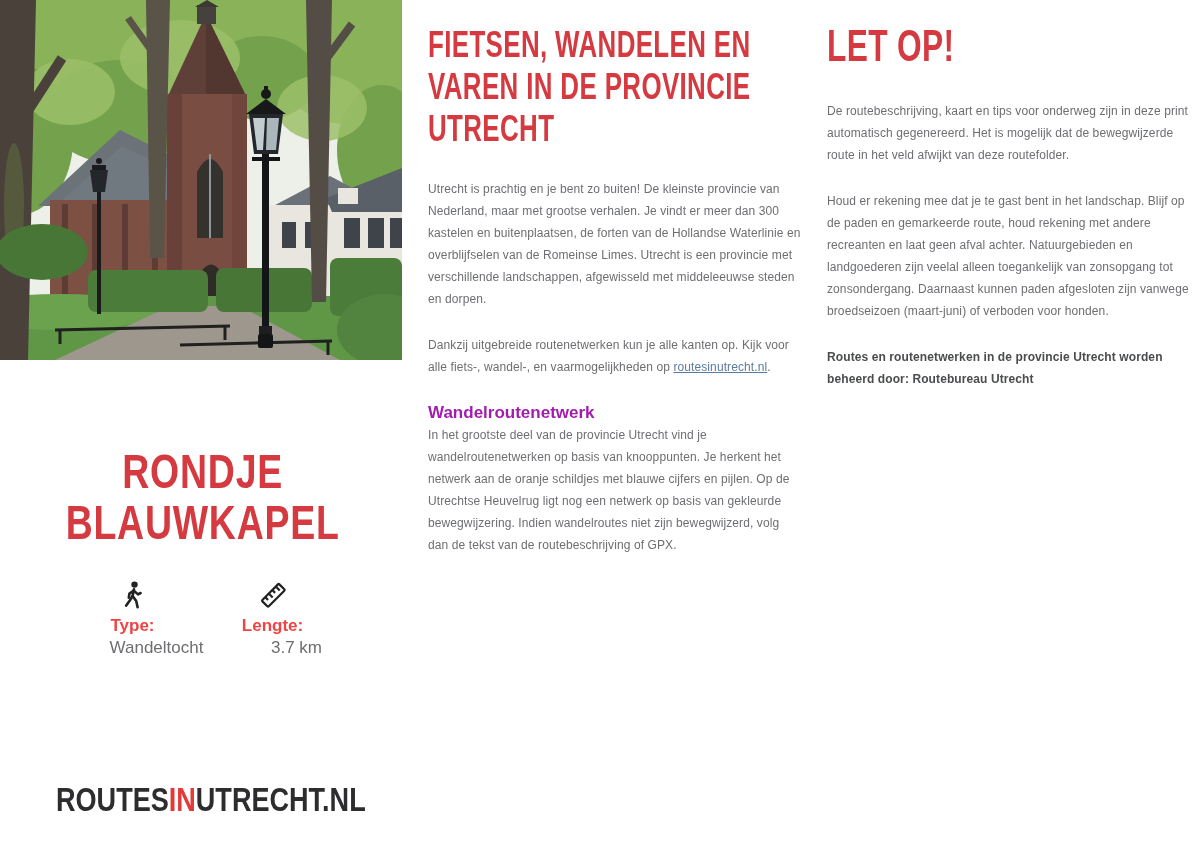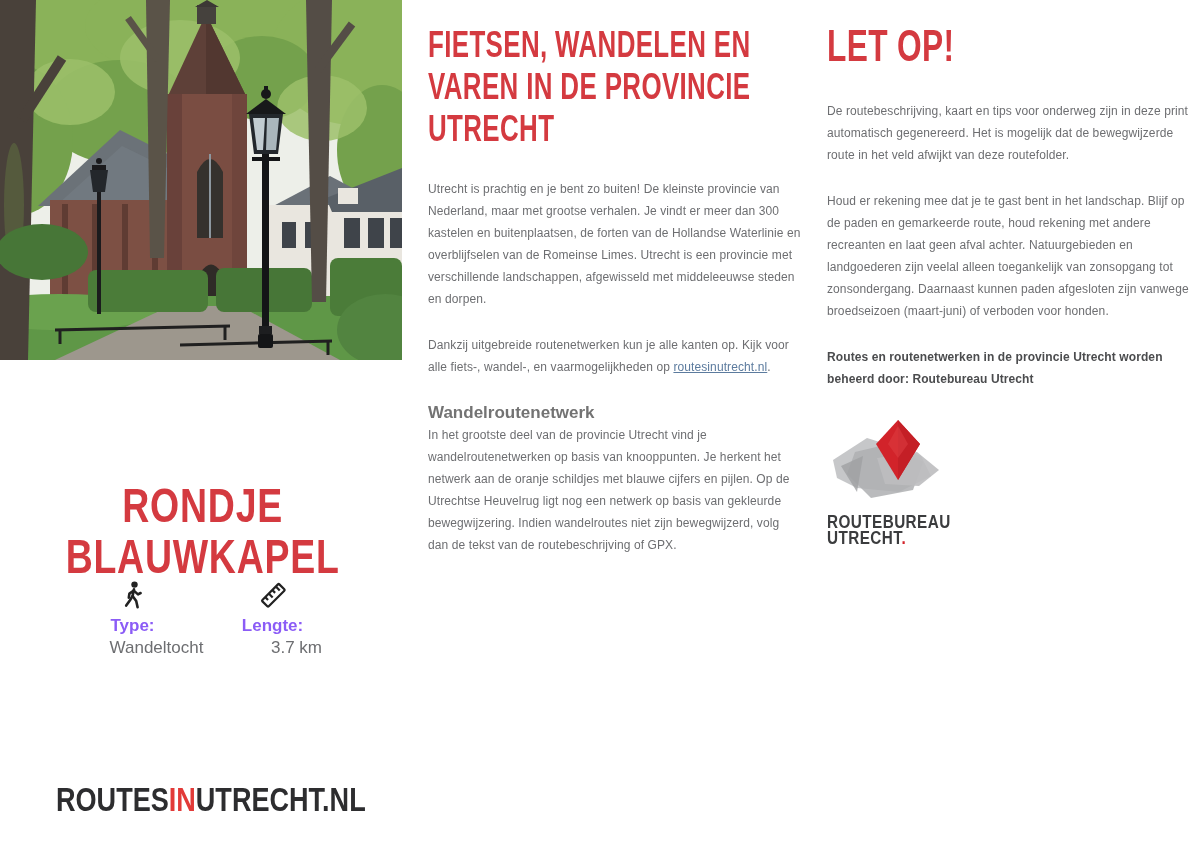--- a/index.html
+++ b/index.html
@@ -3,34 +3,34 @@
 <meta charset="utf-8">
 <style>
   html,body{margin:0;padding:0;background:#ffffff;}
   #page{
     position:relative;width:1200px;height:848px;background:#ffffff;
     font-family:"Liberation Sans",sans-serif;overflow:hidden;
   }
   
   .photo{position:absolute;left:0;top:0;width:402px;height:360px;}
   .route-title{
-    position:absolute;left:20px;top:480px;width:365px;text-align:center;
+    position:absolute;left:20px;top:446px;width:365px;text-align:center;
   }
   .route-title .condensed{
     display:inline-block;transform:scaleX(0.78);transform-origin:center top;
     font-size:48px;line-height:51px;font-weight:700;color:#d43a40;
     letter-spacing:1px;white-space:pre-line;
   }
   .meta{
     position:absolute;left:20px;top:581px;width:365px;
     display:flex;justify-content:center;gap:10px;
   }
   .meta-item{width:130px;display:flex;flex-direction:column;align-items:center;}
   .meta-icon{height:28px;margin-bottom:6px;}
-  .meta-label{font-size:17px;line-height:22px;font-weight:700;color:#8b5cf6;}
+  .meta-label{font-size:17px;line-height:22px;font-weight:700;color:#ef4444;}
   .meta-value{font-size:17px;line-height:22px;color:#6d6e71;margin-left:48px;}
   .brand{position:absolute;left:56px;top:781px;}
   .brand .condensed{
     display:inline-block;transform:scaleX(0.82);transform-origin:left top;
     font-size:33px;font-weight:700;color:#2d2d2f;white-space:nowrap;letter-spacing:0;
   }
   .brand-in{color:#e23a38;}
   
   .col{position:absolute;}
   .col-mid{left:428px;top:24px;width:374px;}
@@ -42,24 +42,24 @@
   }
   .col-mid h1 .condensed{width:520px;font-size:36px;line-height:42px;}
   .col-right h1 .condensed{width:300px;font-size:44px;line-height:44px;margin-bottom:0;}
   .col-right h1.section-heading{margin-bottom:32px;}
   p.body{
     margin:0 0 24px 0;font-size:12px;line-height:22px;color:#6d6e71;
     letter-spacing:0.1px;
   }
   p.body.tight{margin:0;}
   h3.sub-heading{
-    margin:0;font-size:17px;line-height:22px;font-weight:700;color:#737373;
+    margin:0;font-size:17px;line-height:22px;font-weight:700;color:#a21caf;
   }
   a.link{color:#5c7b9e;text-decoration:underline;cursor:pointer;}
-  p.bold-note{font-weight:700;color:#4b4c4e;margin-bottom:28px;}
+  p.bold-note{font-weight:700;color:#4b4c4e;margin-bottom:12px;}
   
   .rb-logo{margin-top:8px;}
   .rb-wordmark{
     margin-top:2px;
     transform:scaleX(0.85);transform-origin:left top;
     font-size:18px;line-height:16px;font-weight:700;color:#3b3c3e;
     letter-spacing:0.5px;white-space:nowrap;
   }
   .rb-dot{color:#d2232a;}
 </style>
@@ -220,32 +220,15 @@
   </div>
 
   <div class="col col-right">
     <h1 class="section-heading">
       <span class="condensed">LET OP!</span>
     </h1>
     <p class="body">De routebeschrijving, kaart en tips voor onderweg zijn in deze print automatisch gegenereerd. Het is mogelijk dat de bewegwijzerde route in het veld afwijkt van deze routefolder.</p>
     <p class="body">Houd er rekening mee dat je te gast bent in het landschap. Blijf op de paden en gemarkeerde route, houd rekening met andere recreanten en laat geen afval achter. Natuurgebieden en landgoederen zijn veelal alleen toegankelijk van zonsopgang tot zonsondergang. Daarnaast kunnen paden afgesloten zijn vanwege broedseizoen (maart-juni) of verboden voor honden.</p>
     <p class="body bold-note">Routes en routenetwerken in de provincie Utrecht worden beheerd door: Routebureau Utrecht</p>
 
-    <div class="rb-logo">
-      <svg viewBox="0 0 120 90" width="120" height="90">
-        <g>
-          <polygon points="6,42 40,20 72,30 94,38 104,58 72,74 30,70 10,60" fill="#c6c7c9"></polygon>
-          <polygon points="28,34 62,26 96,44 86,72 44,80 20,56" fill="#aeafb1" opacity="0.85"></polygon>
-          <polygon points="50,40 90,34 112,52 92,68 58,66" fill="#bcbdbf" opacity="0.9"></polygon>
-          <polygon points="14,48 36,38 30,74" fill="#9fa0a2" opacity="0.8"></polygon>
-        </g>
-        <polygon points="71,2 93,26 71,62 49,26" fill="#d2232a"></polygon>
-        <polygon points="71,2 93,26 71,62" fill="#c41f26"></polygon>
-        <polygon points="71,8 81,26 71,40 61,26" fill="#dc3a40" opacity="0.6"></polygon>
-      </svg>
-      <div class="rb-wordmark">
-        <span>ROUTEBUREAU</span><br>
-        <span>UTRECHT</span><span class="rb-dot">.</span>
-      </div>
-    </div>
   </div>
 
 </div>
 
 </body></html>

